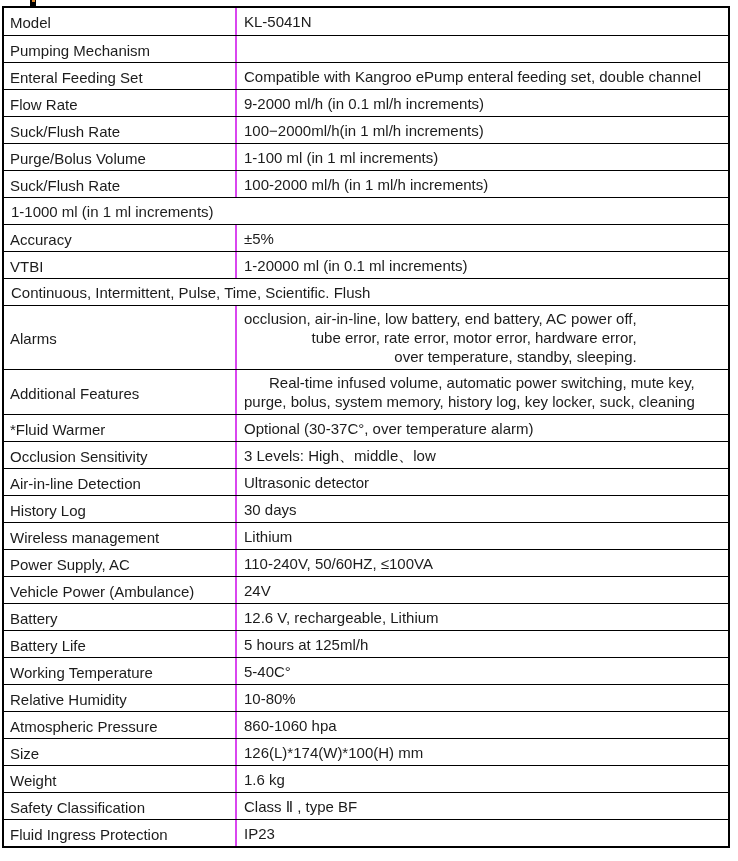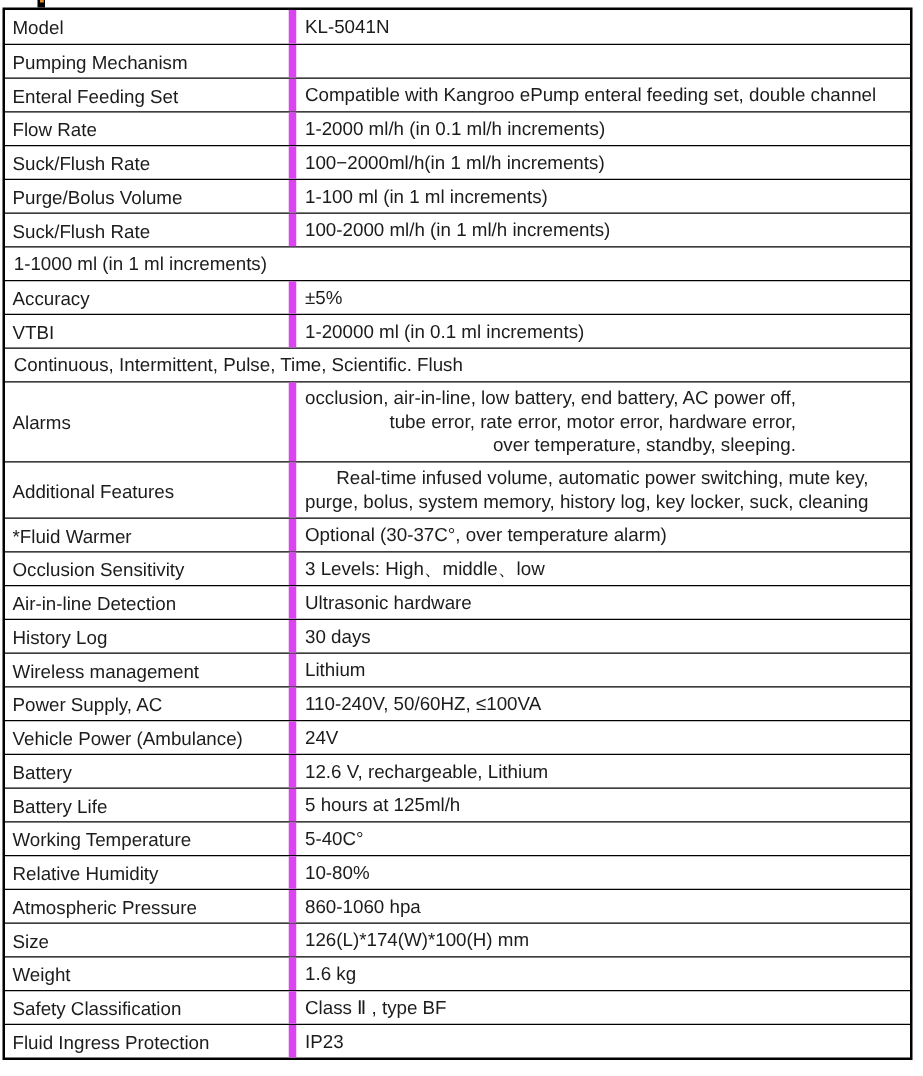--- a/index.html
+++ b/index.html
@@ -47,21 +47,21 @@
   .cell {
     box-sizing: border-box;
     display: flex;
     align-items: center;
     font-size: 15px;
     line-height: 19px;
   }
   .cell.label {
     flex: 0 0 233px;
     width: 233px;
-    border-right: 6px solid #d946ef;
+    border-right: 2px solid #d946ef;
     padding: 4px 4px 2px 6px;
   }
   .cell.value {
     flex: 1 1 auto;
     padding: 2px 4px 2px 7px;
     white-space: pre-line;
     text-align: right;
   }
   .row.multiline { min-height: 42px; }
   .row.multiline .cell.value { padding-top: 3px; padding-bottom: 3px; }
@@ -80,21 +80,21 @@
       </div>
       <div class="row">
         <div class="cell label">Pumping Mechanism</div>
       </div>
       <div class="row">
         <div class="cell label">Enteral Feeding Set</div>
         <div class="cell value">Compatible with Kangroo ePump enteral feeding set, double channel</div>
       </div>
       <div class="row">
         <div class="cell label">Flow Rate</div>
-        <div class="cell value">1-2000 ml/h (in 0.1 ml/h increments)</div>
+        <div class="cell value">9-2000 ml/h (in 0.1 ml/h increments)</div>
       </div>
       <div class="row">
         <div class="cell label">Suck/Flush Rate</div>
         <div class="cell value">100−2000ml/h(in 1 ml/h increments)</div>
       </div>
       <div class="row">
         <div class="cell label">Purge/Bolus Volume</div>
         <div class="cell value">1-100 ml (in 1 ml increments)</div>
       </div>
       <div class="row">
@@ -129,21 +129,21 @@
       <div class="row">
         <div class="cell label">*Fluid Warmer</div>
         <div class="cell value">Optional (30-37C°, over temperature alarm)</div>
       </div>
       <div class="row">
         <div class="cell label">Occlusion Sensitivity</div>
         <div class="cell value">3 Levels: High、middle、low</div>
       </div>
       <div class="row">
         <div class="cell label">Air-in-line Detection</div>
-        <div class="cell value">Ultrasonic hardware</div>
+        <div class="cell value">Ultrasonic detector</div>
       </div>
       <div class="row">
         <div class="cell label">History Log</div>
         <div class="cell value">30 days</div>
       </div>
       <div class="row">
         <div class="cell label">Wireless management</div>
         <div class="cell value">Lithium</div>
       </div>
       <div class="row">

